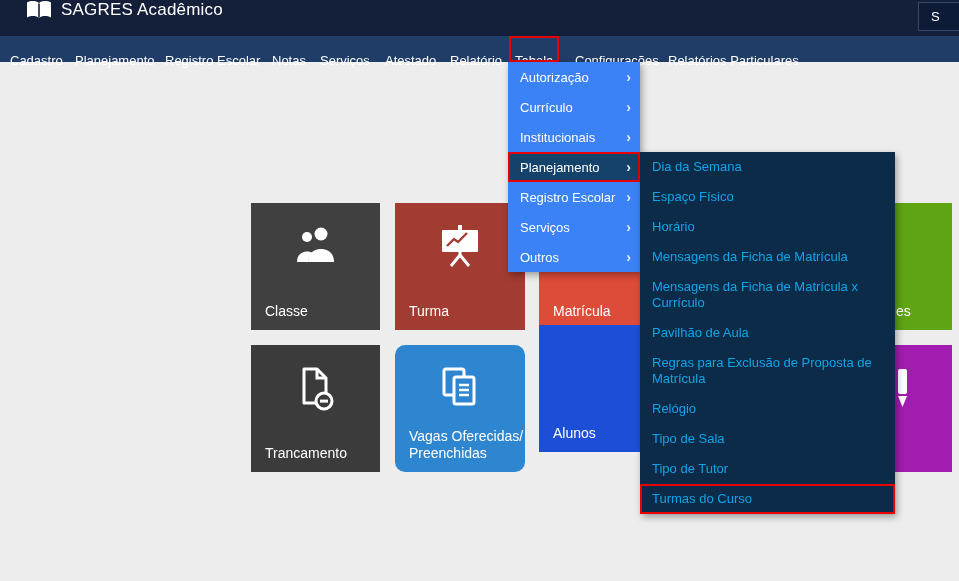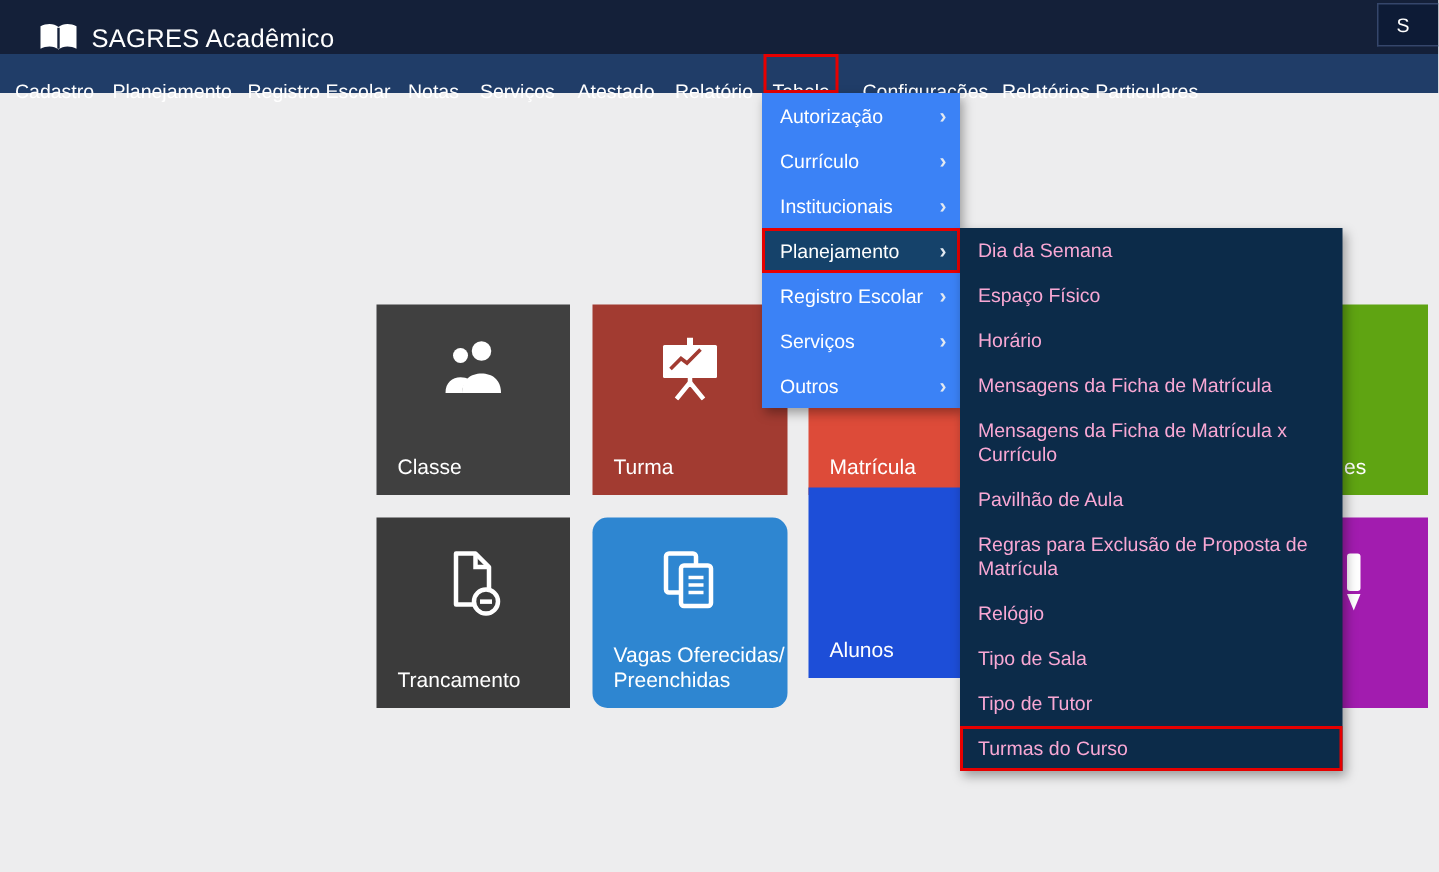--- a/index.html
+++ b/index.html
@@ -1,40 +1,40 @@
 <!DOCTYPE html>
 <html><head>
 <meta charset="utf-8">
 <style>
   * { margin:0; padding:0; box-sizing:border-box; }
   html,body { width:959px; height:581px; overflow:hidden; }
   body { font-family:"Liberation Sans", sans-serif; background:#ededee; }
   .screen { position:relative; width:959px; height:581px; background:#ededee; overflow:hidden; }
 
   
-  .topbar { position:absolute; top:0; left:0; right:0; height:36px; background:#142039; display:flex; align-items:flex-end; padding-left:26px; z-index:5; }
+  .topbar { position:absolute; top:0; left:0; right:0; height:36px; background:#142039; display:flex; align-items:flex-start; padding-left:26px; z-index:5; }
   .logo { display:flex; align-items:center; margin-right:9px; }
   .app-title { color:#ffffff; font-size:17px; letter-spacing:.2px; }
   .partial-btn { position:absolute; top:2px; right:0; width:41px; height:29px; background:#0d1b36; border:1px solid #35466b; border-right:none; color:#fff; font-size:13px; line-height:27px; padding-left:12px; cursor:pointer; }
 
   
   .menubar { position:absolute; top:36px; left:0; right:0; height:26px; background:#203d68; z-index:6; }
   .menu-item { position:absolute; top:0; height:26px; color:#ffffff; font-size:13px; line-height:26px; padding:12px 6px; white-space:nowrap; cursor:pointer; }
 
   .annotated { outline:2px solid #e60000; outline-offset:-2px; }
 
   
   .dropdown { position:absolute; left:508px; top:62px; width:132px; background:#3b82f6; z-index:20; box-shadow:2px 3px 7px rgba(0,0,0,.35); }
   .dropdown-item { display:flex; justify-content:space-between; align-items:center; height:30px; padding:0 9px 0 12px; color:#ffffff; font-size:13px; white-space:nowrap; cursor:pointer; }
   .dropdown-item.expanded { background:#15426a; }
   .chev { color:#e2e9f1; font-size:14px; line-height:1; margin-left:6px; font-weight:bold; }
 
   
   .submenu { position:absolute; left:640px; top:152px; width:255px; background:#0c2b49; z-index:21; box-shadow:2px 3px 7px rgba(0,0,0,.35); }
-  .submenu-item { padding:7px 12px; color:#f9a8d4; font-size:13px; line-height:16px; cursor:pointer; }
+  .submenu-item { padding:7px 12px; color:#0ea5e9; font-size:13px; line-height:16px; cursor:pointer; }
 
   
   .tile { position:absolute; width:130px; height:127px; cursor:pointer; z-index:1; }
   .tile-icon { position:absolute; top:22px; left:0; right:0; display:flex; justify-content:center; }
   .tile-label { position:absolute; left:14px; bottom:10px; color:#ffffff; font-size:14px; line-height:17px; white-space:pre-line; }
   #tile-classe      { left:251px; top:203px; width:129px; background:#404040; }
   #tile-turma       { left:395px; top:203px; background:#a23b31; }
   #tile-matricula   { left:539px; top:203px; background:#dd4b39; }
   #tile-green       { left:822px; top:203px; background:#5fa412; }
   #tile-trancamento { left:251px; top:345px; width:129px; background:#3b3b3b; }

